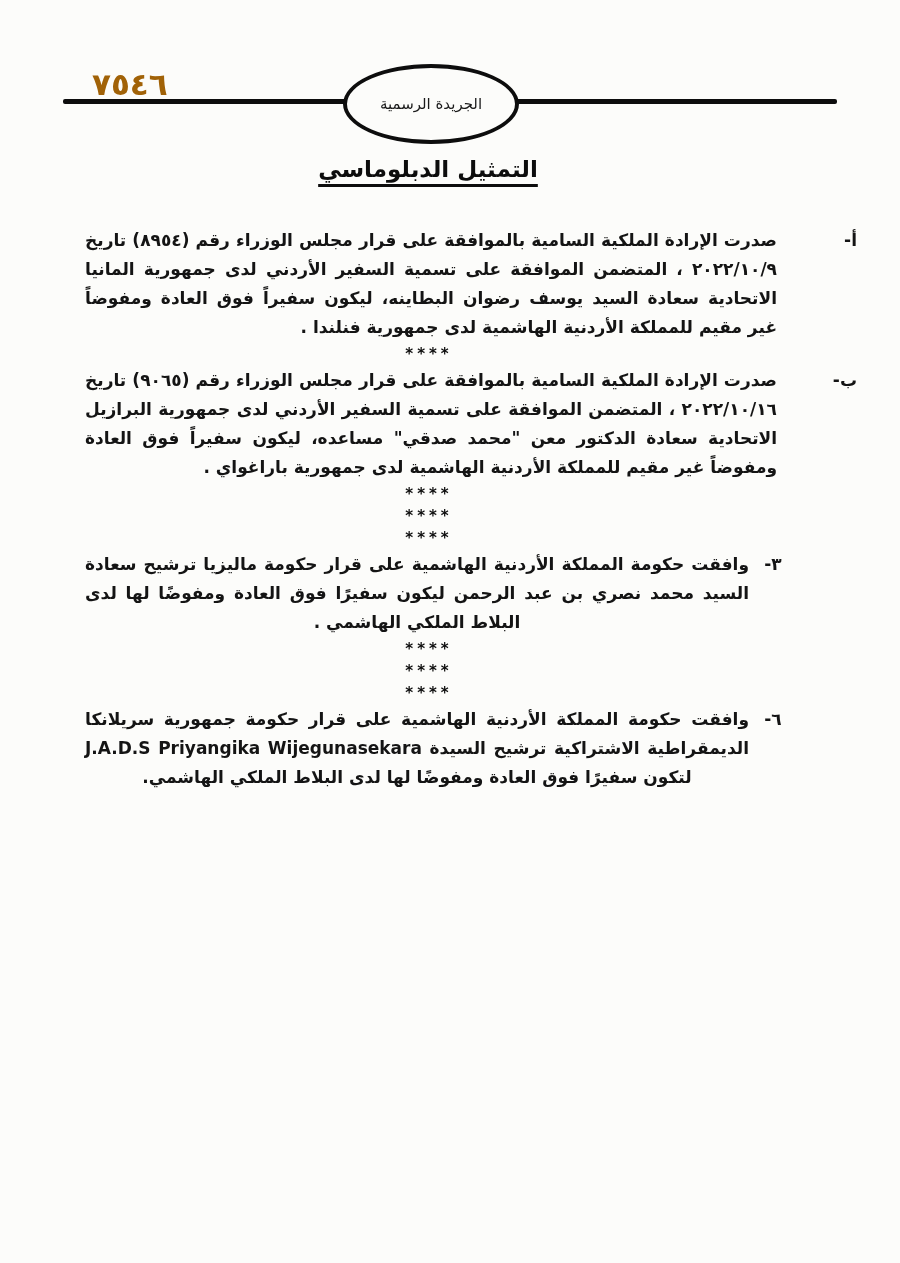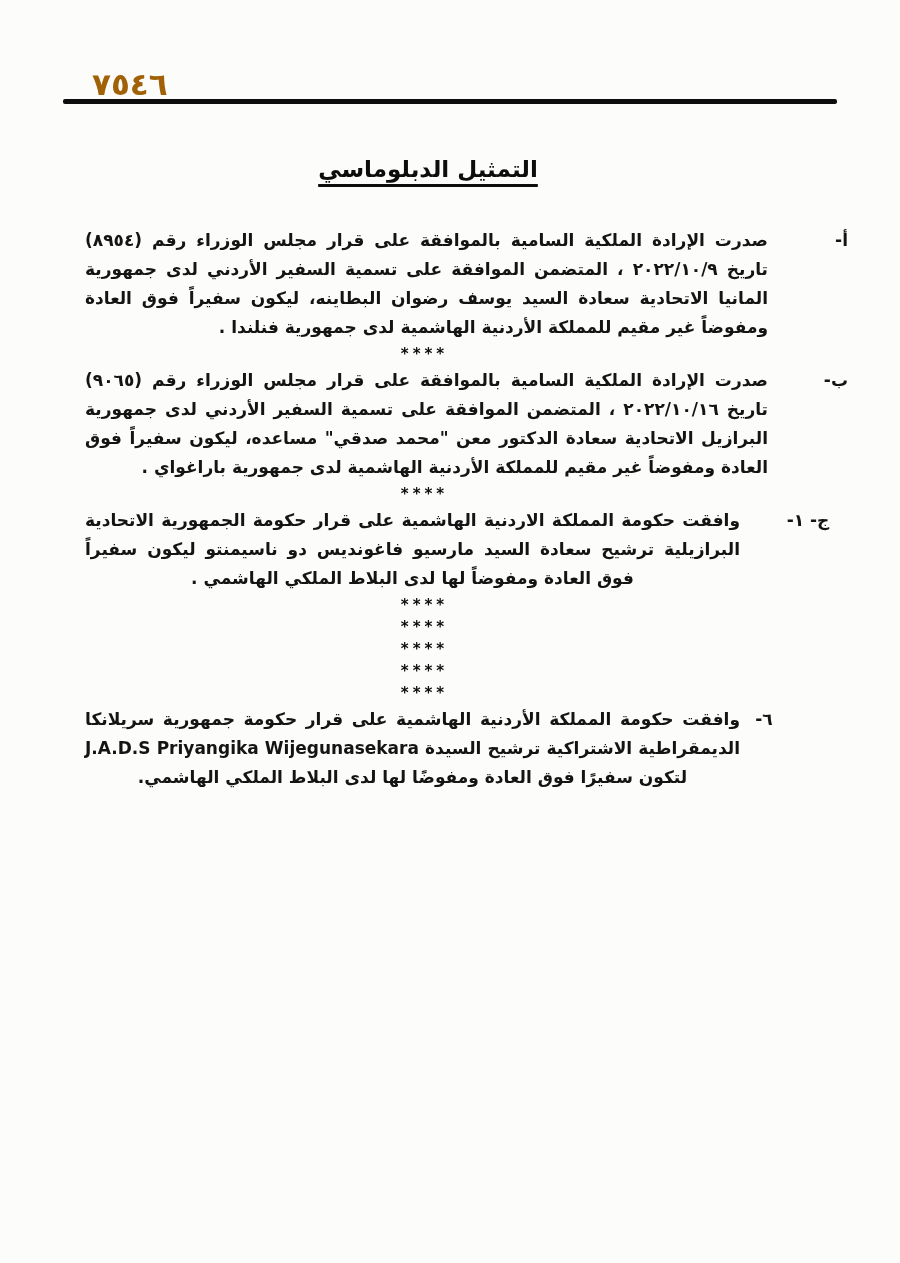--- a/index.html
+++ b/index.html
@@ -54,21 +54,21 @@
     direction: rtl;
     font-size: 23px; font-weight: bold;
     color: #0d0d0d;
     text-decoration: underline;
     text-decoration-thickness: 2.5px;
     text-underline-offset: 7px;
   }
   
   .doc-body {
     position: absolute;
-    top: 226px; right: 92px; left: 85px;
+    top: 226px; right: 83px; left: 85px;
     direction: rtl;
     text-align: justify;
     font-size: 17px;
     font-weight: bold;
     line-height: 29px;
     color: #141414;
   }
   .item { margin: 0; }
   .item .marker {
     display: inline-block;
@@ -94,30 +94,33 @@
 </style>
 </head>
 <body>
 
 <div class="page">
 
   <div class="page-number">٧٥٤٦</div>
 
   <div class="header-rule"></div>
 
+  <div class="header-badge">
+    <span>الجريدة الرسمية</span>
+  </div>
 
   <h1 class="doc-title">التمثيل الدبلوماسي</h1>
 
   <main class="doc-body" id="doc-body">
       <p class="item item-letter"><span class="marker">أ-</span><span>صدرت الإرادة الملكية السامية بالموافقة على قرار مجلس الوزراء رقم (٨٩٥٤) تاريخ ٢٠٢٢/١٠/٩ ، المتضمن الموافقة على تسمية السفير الأردني لدى جمهورية المانيا الاتحادية سعادة السيد يوسف رضوان البطاينه، ليكون سفيراً فوق العادة ومفوضاً غير مقيم للمملكة الأردنية الهاشمية لدى جمهورية فنلندا .</span></p>
       <div class="sep">****</div>
       <p class="item item-letter"><span class="marker">ب-</span><span>صدرت الإرادة الملكية السامية بالموافقة على قرار مجلس الوزراء رقم (٩٠٦٥) تاريخ ٢٠٢٢/١٠/١٦ ، المتضمن الموافقة على تسمية السفير الأردني لدى جمهورية البرازيل الاتحادية سعادة الدكتور معن "محمد صدقي" مساعده، ليكون سفيراً فوق العادة ومفوضاً غير مقيم للمملكة الأردنية الهاشمية لدى جمهورية باراغواي .</span></p>
       <div class="sep">****</div>
-      <p class="item item-first-num"><span class="marker">ج- ١-</span><span>وافقت حكومة المملكة الاردنية الهاشمية على قرار حكومة الجمهورية الاتحادية البرازيلية ترشيح سعادة السيد مارسيو فاغونديس دو ناسيمنتو ليكون سفيراً فوق العادة ومفوضاً لها لدى البلاط الملكي الهاشمي .</span></p>
       <div class="sep">****</div>
       <div class="sep">****</div>
+      <p class="item item-num"><span class="marker">٣-</span><span>وافقت حكومة المملكة الأردنية الهاشمية على قرار حكومة ماليزيا ترشيح سعادة السيد محمد نصري بن عبد الرحمن ليكون سفيرًا فوق العادة ومفوضًا لها لدى البلاط الملكي الهاشمي .</span></p>
       <div class="sep">****</div>
       <div class="sep">****</div>
       <div class="sep">****</div>
       <p class="item item-num"><span class="marker">٦-</span><span>وافقت حكومة المملكة الأردنية الهاشمية على قرار حكومة جمهورية سريلانكا الديمقراطية الاشتراكية ترشيح السيدة J.A.D.S Priyangika Wijegunasekara لتكون سفيرًا فوق العادة ومفوضًا لها لدى البلاط الملكي الهاشمي.</span></p>
     </main>
 
 </div>
 
 </body></html>

